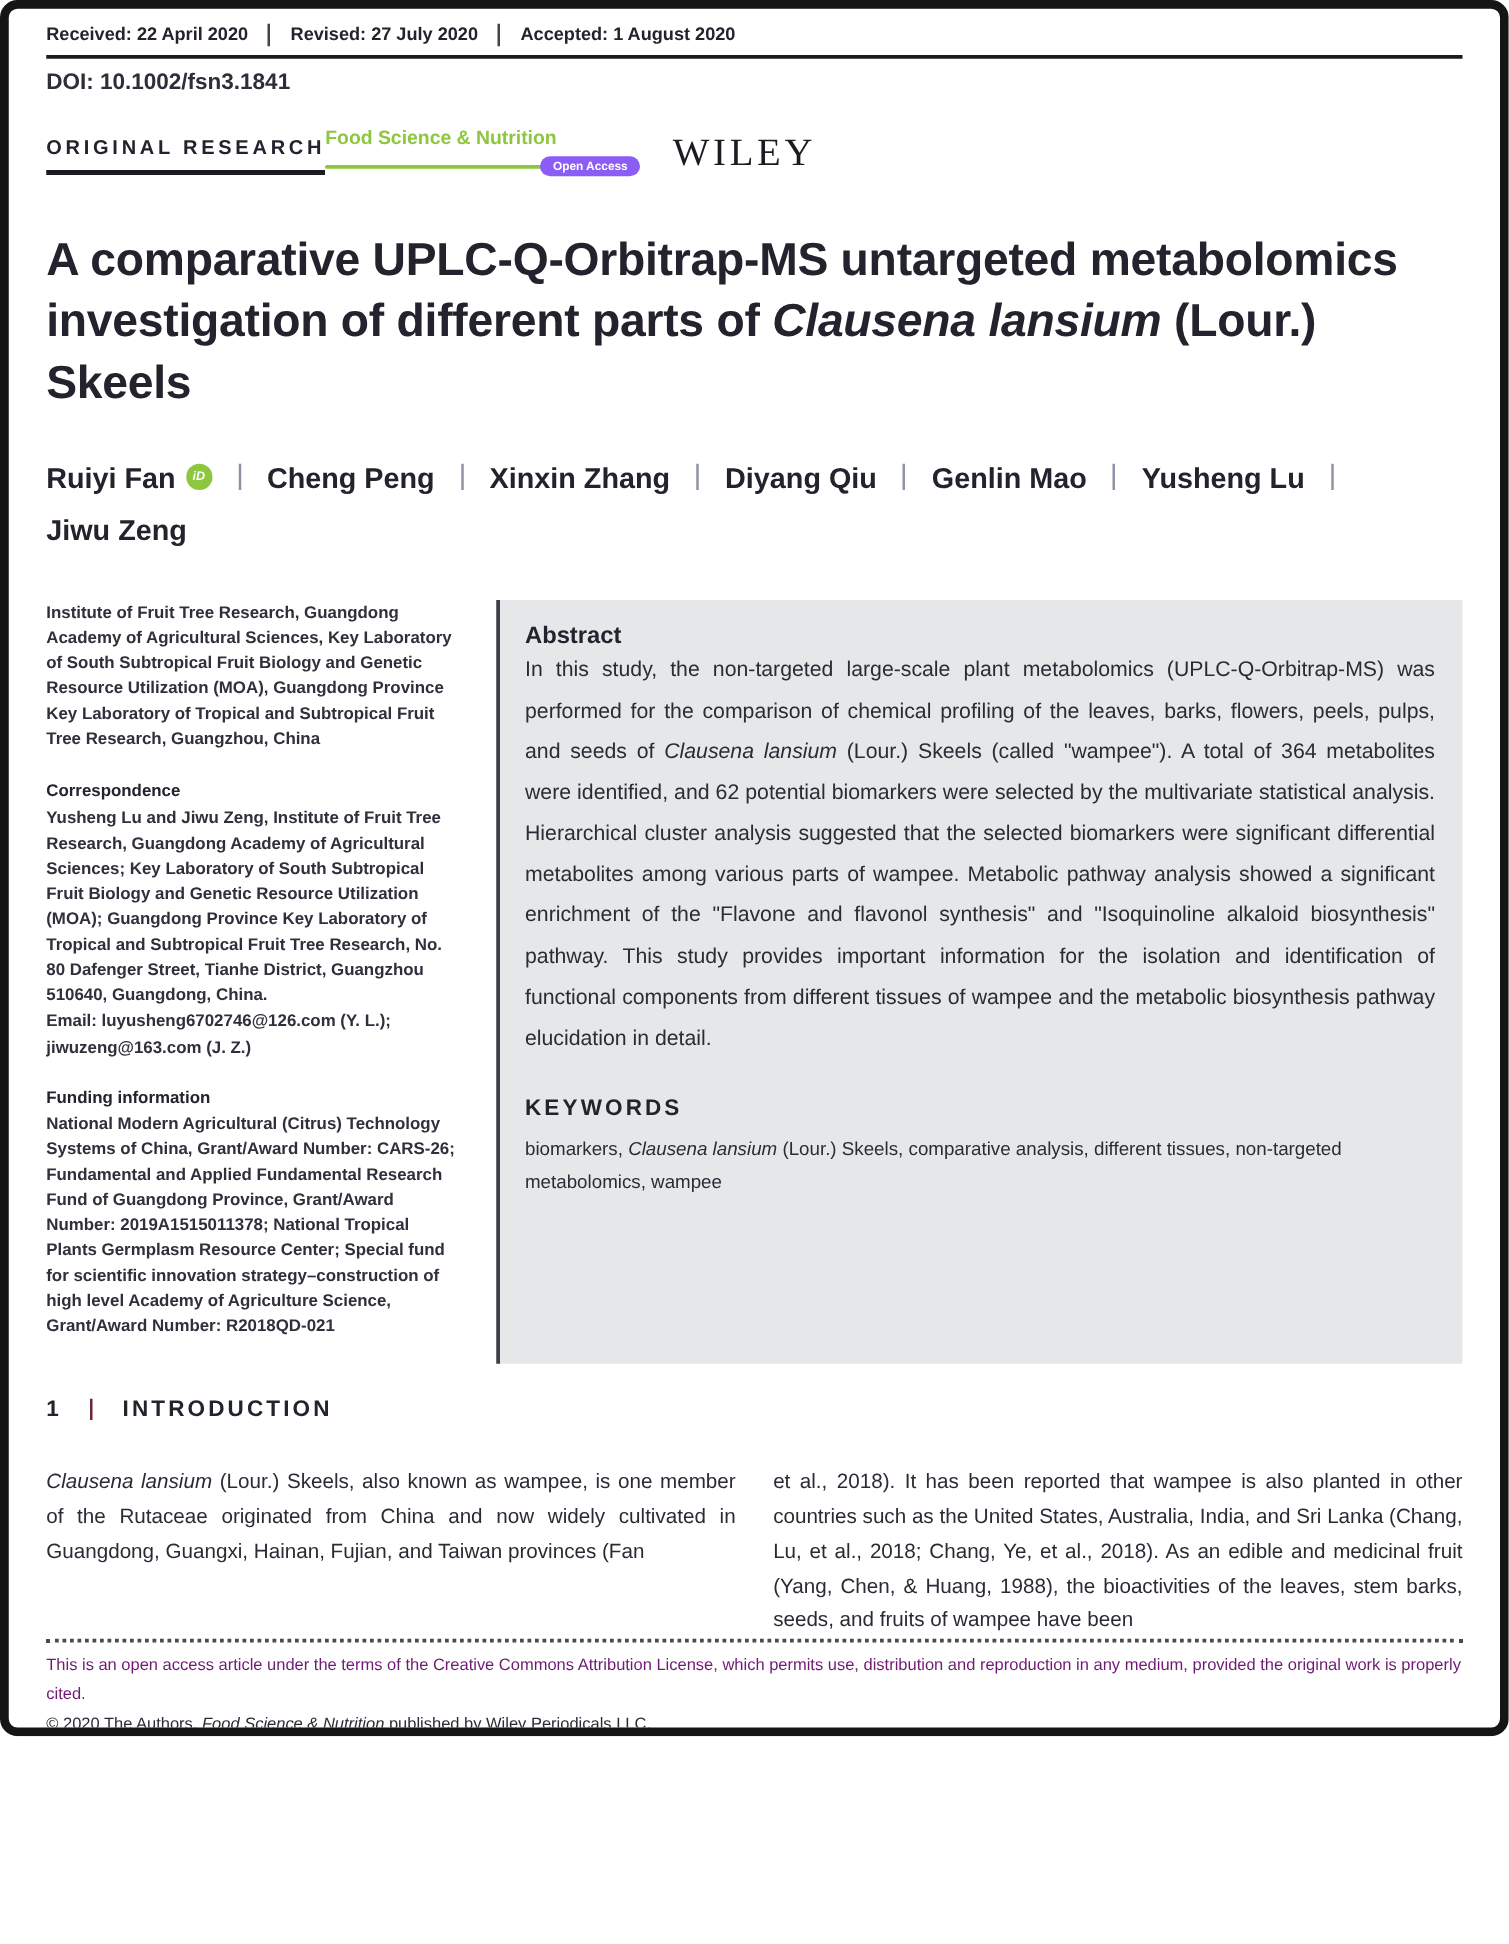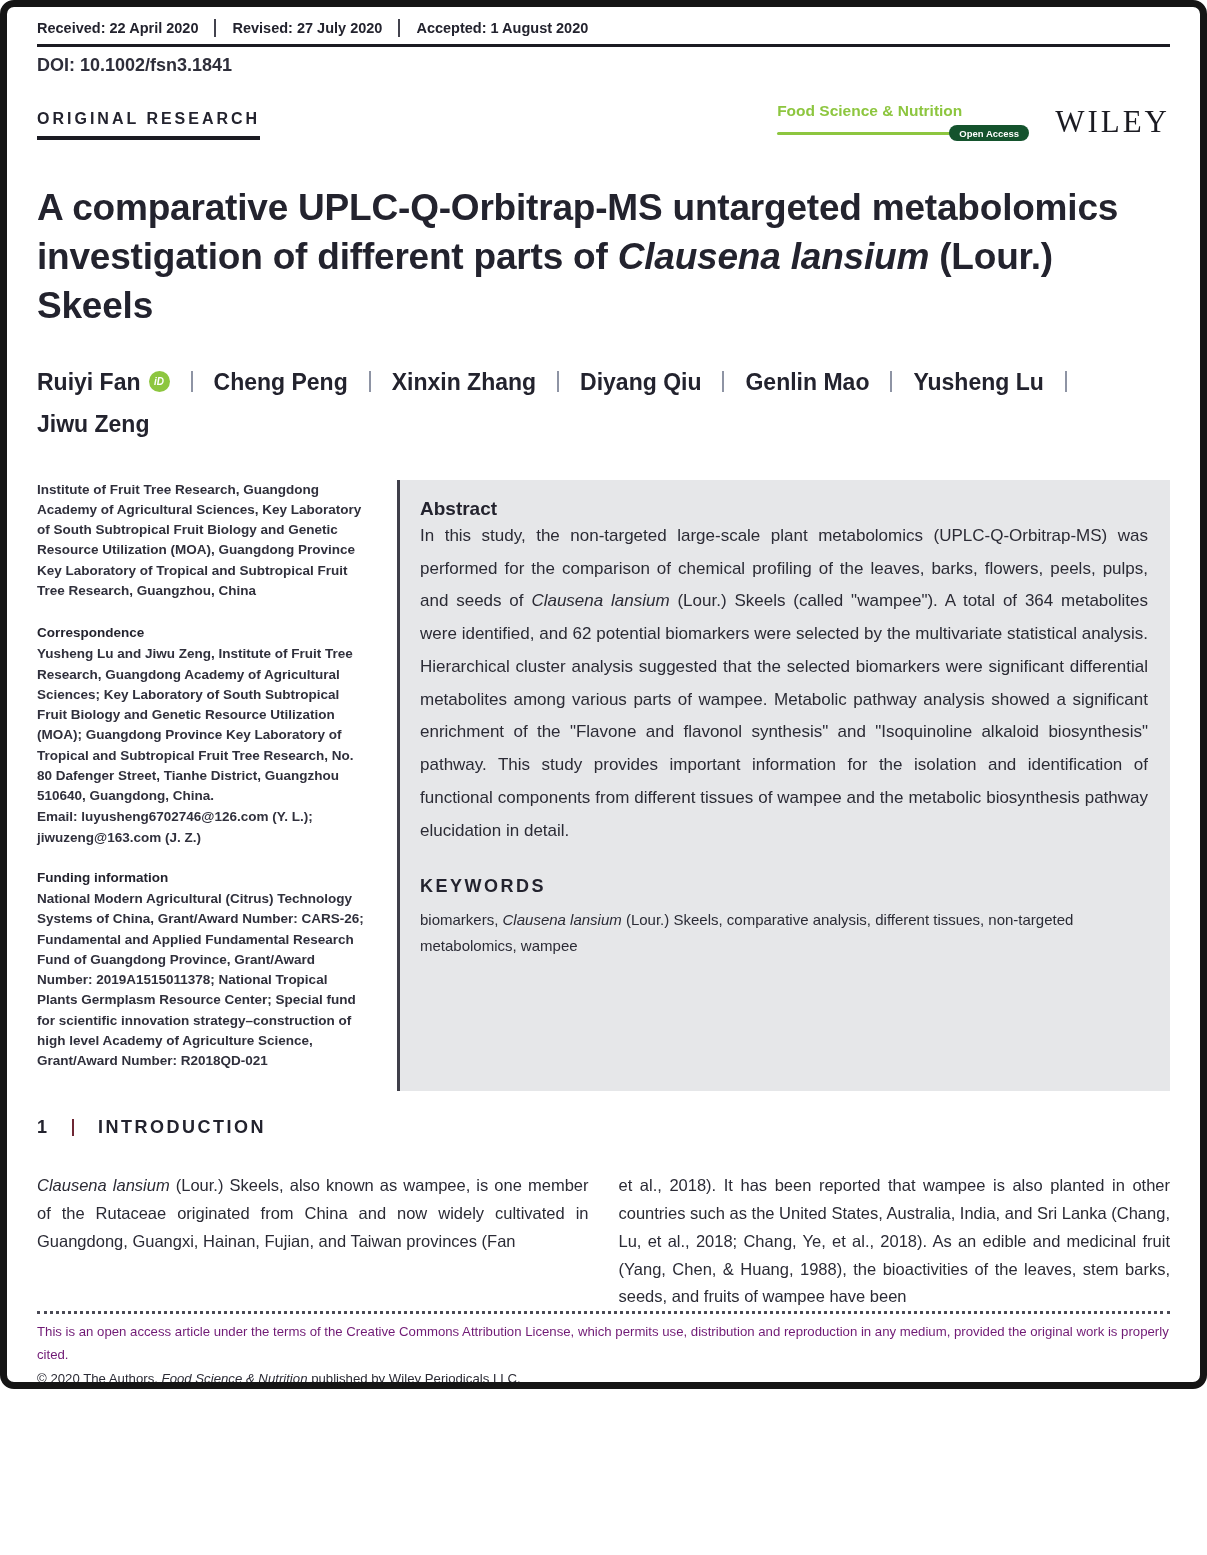--- a/index.html
+++ b/index.html
@@ -16,28 +16,28 @@
   .page { flex: 1; padding: 0 30px; display: flex; flex-direction: column; }
 
   
   .dates-row { margin-top: 12px; display: flex; align-items: center; font-size: 14.5px; font-weight: 700; color: #23232e; }
   .dates-row .date-item { white-space: nowrap; }
   .v-sep { width: 2px; height: 18px; background: #43434e; margin: 0 16px; }
   .top-rule { border: 0; border-top: 3px solid #1b1b22; margin-top: 7px; }
   .doi-line { margin-top: 8px; font-size: 18px; font-weight: 600; color: #2e2e3a; }
 
   
-  .header2 { margin-top: 26px; display: flex; justify-content: space-between; align-items: flex-start; }
+  .header2 { margin-top: 26px; display: flex; align-items: flex-start; }
   .article-type { font-size: 16px; font-weight: 800; letter-spacing: 3px; color: #23232e; border-bottom: 4px solid #1b1b22; padding-bottom: 8px; margin-top: 8px; }
   .brand-wrap { display: flex; align-items: center; }
   .brand { width: 252px; }
   .brand-name { color: #8dc63f; font-weight: 700; font-size: 15.5px; }
   .brand-rule-row { display: flex; align-items: center; margin-top: 5px; }
   .brand-rule { flex: 1; height: 3px; background: #8dc63f; border-radius: 2px; }
-  .oa-pill { background: #14532d; color: #fff; font-size: 9.5px; font-weight: 700; padding: 2.5px 10px; border-radius: 10px; margin-left: -2px; white-space: nowrap; }
+  .oa-pill { background: #8b5cf6; color: #fff; font-size: 9.5px; font-weight: 700; padding: 2.5px 10px; border-radius: 10px; margin-left: -2px; white-space: nowrap; }
   .wiley { font-family: "Liberation Serif", serif; font-size: 31px; letter-spacing: 3px; color: #1b1b22; margin-left: 26px; font-weight: 500; }
 
   
   .paper-title { margin-top: 42px; font-size: 37px; font-weight: 800; line-height: 1.33; color: #23232e; letter-spacing: -0.2px; max-width: 1150px; }
   .it { font-style: italic; }
   .authors { margin-top: 30px; font-size: 23px; font-weight: 700; color: #23232e; line-height: 1.85; display: flex; flex-wrap: wrap; align-items: center; }
   .author { display: inline-flex; align-items: center; white-space: nowrap; }
   .author-sep { display: inline-block; width: 2px; height: 21px; background: #8e94a4; margin: 0 21px; }
   .orcid { width: 21px; height: 21px; border-radius: 50%; background: #8dc63f; color: #fff; font-size: 10px; font-weight: 700; display: inline-flex; align-items: center; justify-content: center; margin-left: 8px; font-style: italic; }
 

